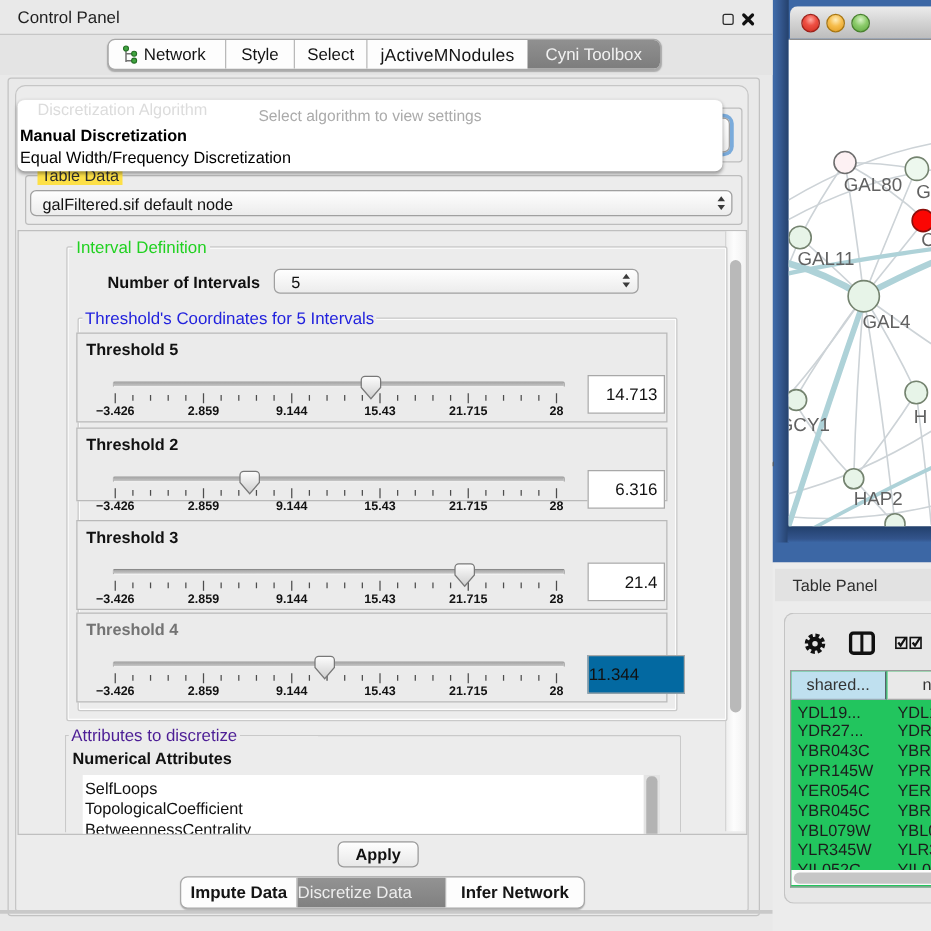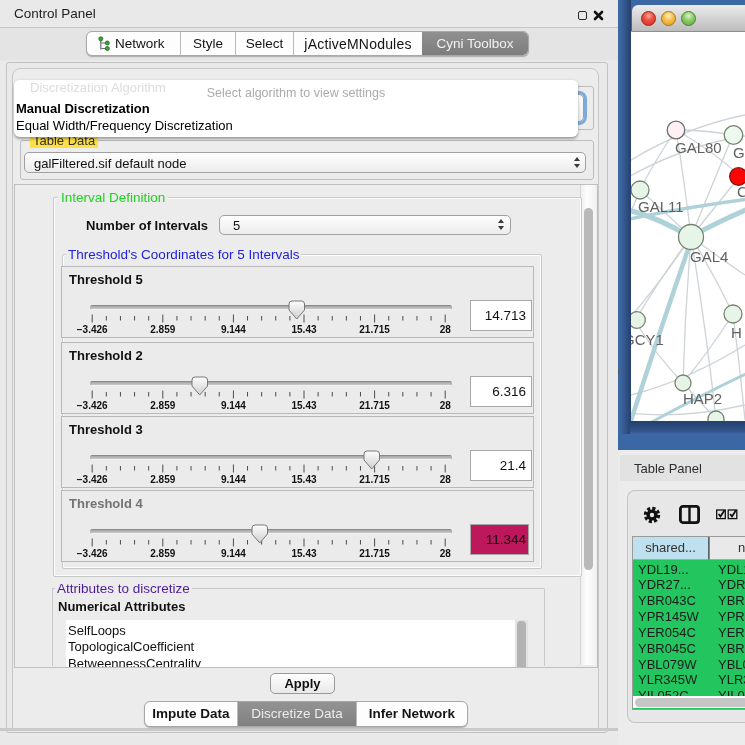--- a/index.html
+++ b/index.html
@@ -228,21 +228,21 @@
     <div style="position:absolute;left:19px;top:57px;width:380px;height:12px;font-size:10px;font-weight:bold;color:#111;">
           <span style="position:absolute;left:-18.8px;top:0;width:60px;text-align:center;">−3.426</span>
           <span style="position:absolute;left:51.8px;top:0;width:60px;text-align:center;">2.859</span>
           <span style="position:absolute;left:122.39999999999998px;top:0;width:60px;text-align:center;">9.144</span>
           <span style="position:absolute;left:192.99999999999997px;top:0;width:60px;text-align:center;">15.43</span>
           <span style="position:absolute;left:263.59999999999997px;top:0;width:60px;text-align:center;">21.715</span>
           <span style="position:absolute;left:334.2px;top:0;width:60px;text-align:center;">28</span>
         </div>
     <div style="position:absolute;left:408px;top:33px;width:55px;height:29px;background:#fff;border:1px solid #a8a8a8;font-size:13.5px;color:#111;text-align:right;line-height:29px;padding-right:5px;box-sizing:content-box;">14.713</div>
   </div>
-  <div class="abs" style="left:61px;top:342px;width:473px;height:72px;background:#ebebeb;border:1px solid #b9b9b9;box-sizing:border-box;">
+  <div class="abs" style="left:61px;top:342px;width:473px;height:59px;background:#ebebeb;border:1px solid #b9b9b9;box-sizing:border-box;">
     <div style="position:absolute;left:7px;top:5px;font-size:13px;font-weight:bold;color:#111;">Threshold 2</div>
     <div style="position:absolute;left:28px;top:38px;width:360px;height:3px;background:linear-gradient(180deg,#a6a6a6,#c9c9c9);border:1px solid #b0b0b0;border-top-color:#8a8a8a;border-bottom-color:#f2f2f2;border-radius:2px;"></div>
     <svg style="position:absolute;left:28px;top:47px" width="364" height="10" viewBox="0 0 364 10">
           <line x1="2.2" y1="0.5" x2="2.2" y2="8.5" stroke="#4d4d4d" stroke-width="1"></line>
           <line x1="16.32" y1="2" x2="16.32" y2="6.5" stroke="#4d4d4d" stroke-width="1"></line>
           <line x1="30.439999999999998" y1="2" x2="30.439999999999998" y2="6.5" stroke="#4d4d4d" stroke-width="1"></line>
           <line x1="44.56" y1="2" x2="44.56" y2="6.5" stroke="#4d4d4d" stroke-width="1"></line>
           <line x1="58.68" y1="2" x2="58.68" y2="6.5" stroke="#4d4d4d" stroke-width="1"></line>
           <line x1="72.8" y1="0.5" x2="72.8" y2="8.5" stroke="#4d4d4d" stroke-width="1"></line>
           <line x1="86.92" y1="2" x2="86.92" y2="6.5" stroke="#4d4d4d" stroke-width="1"></line>
@@ -358,42 +358,42 @@
       <path d="M1,4 a3,3 0 0 1 3,-3 h9.5 a3,3 0 0 1 3,3 v6 l-7.75,9 l-7.75,-9 z" fill="url(#tg)" stroke="#787878"></path>
     </svg>
     <div style="position:absolute;left:19px;top:57px;width:380px;height:12px;font-size:10px;font-weight:bold;color:#111;">
           <span style="position:absolute;left:-18.8px;top:0;width:60px;text-align:center;">−3.426</span>
           <span style="position:absolute;left:51.8px;top:0;width:60px;text-align:center;">2.859</span>
           <span style="position:absolute;left:122.39999999999998px;top:0;width:60px;text-align:center;">9.144</span>
           <span style="position:absolute;left:192.99999999999997px;top:0;width:60px;text-align:center;">15.43</span>
           <span style="position:absolute;left:263.59999999999997px;top:0;width:60px;text-align:center;">21.715</span>
           <span style="position:absolute;left:334.2px;top:0;width:60px;text-align:center;">28</span>
         </div>
-    <div style="position:absolute;left:408px;top:33px;width:55px;height:29px;background:#be185d;border:1px solid #a8a8a8;font-size:13.5px;color:#111;text-align:right;line-height:29px;padding-right:2px;box-sizing:content-box;">11.344</div>
+    <div style="position:absolute;left:408px;top:33px;width:55px;height:29px;background:#0369a1;border:1px solid #a8a8a8;font-size:13.5px;color:#111;text-align:left;line-height:29px;padding-right:21px;box-sizing:content-box;">11.344</div>
   </div>
       <div class="abs" style="left:52px;top:588px;width:491px;height:77px;border:1px solid #c9c9c9;border-bottom:none;border-top-right-radius:2px;"></div>
       <div class="abs" style="left:55px;top:581px;font-size:13.5px;color:#4c1d95;background:#ececec;padding:0 2px;">Attributes to discretize</div>
       <div class="abs" style="left:58px;top:599px;font-size:13px;font-weight:bold;color:#111;">Numerical Attributes</div>
       <div class="abs" style="left:66px;top:620px;width:462px;height:47px;overflow:hidden;">
   <div style="position:absolute;left:0;top:0;width:449px;height:48px;background:#fff;"></div>
   <div style="position:absolute;left:2px;top:2.5px;font-size:13px;color:#111;">SelfLoops</div>
   <div style="position:absolute;left:2px;top:19px;font-size:13px;color:#111;">TopologicalCoefficient</div>
   <div style="position:absolute;left:2px;top:35.5px;font-size:13px;color:#111;">BetweennessCentrality</div>
   <div style="position:absolute;left:449px;top:0;width:13px;height:48px;background:#e3e3e3;"></div>
   <div style="position:absolute;left:451px;top:1px;width:9px;height:60px;background:#b3b3b3;border-radius:4px;"></div>
 </div>
     </div>
 
   <div class="abs" style="left:270px;top:673px;width:63px;height:19px;border:1px solid #9a9a9a;border-radius:5px;background:linear-gradient(180deg,#fefefe,#e8e8e8);text-align:center;font-size:13px;color:#111;line-height:19px;font-weight:bold;">Apply</div>
 
   <div class="abs" style="left:0px;top:728px;width:618px;height:3px;background:#c9c9c9;"></div>
 
   <div class="abs" style="left:144px;top:701px;width:322px;height:24px;background:#fdfdfd;border:1px solid #a8a8a8;border-radius:6px;box-shadow:0 1px 1px rgba(0,0,0,0.25);overflow:hidden;display:flex;">
     <div style="width:93px;text-align:center;font-size:13.5px;color:#141414;padding-top:4px;box-sizing:border-box;border-right:1px solid #b9b9b9;font-weight:bold;">Impute Data</div>
-    <div style="width:118px;text-align:center;font-size:13.5px;color:#ededed;padding-top:4px;box-sizing:border-box;background:linear-gradient(180deg,#939393,#808080);">Discretize Data</div>
+    <div style="width:118px;text-align:left;font-size:13.5px;color:#ededed;padding-top:4px;box-sizing:border-box;background:linear-gradient(180deg,#939393,#808080);">Discretize Data</div>
     <div style="width:111px;text-align:center;font-size:13.5px;color:#141414;padding-top:4px;box-sizing:border-box;border-left:1px solid #b9b9b9;font-weight:bold;">Infer Network</div>
   </div>
 </div>
 
 
 <div class="abs" style="left:14px;top:79px;width:564px;height:57px;background:#fff;border-radius:6px;border-top:1px solid #e3e3e3;box-shadow:0 2px 3px rgba(0,0,0,0.35);"></div>
 <div class="abs" style="left:30px;top:80px;font-size:13px;color:#dcdcdc;">Discretization Algorithm</div>
 <div class="abs" style="left:14px;top:86px;width:564px;text-align:center;font-size:12.5px;color:#ababab;">Select algorithm to view settings</div>
 <div class="abs" style="left:16px;top:101px;font-size:13px;font-weight:bold;color:#000;">Manual Discretization</div>
 <div class="abs" style="left:16px;top:118px;font-size:13px;color:#000;">Equal Width/Frequency Discretization</div>

